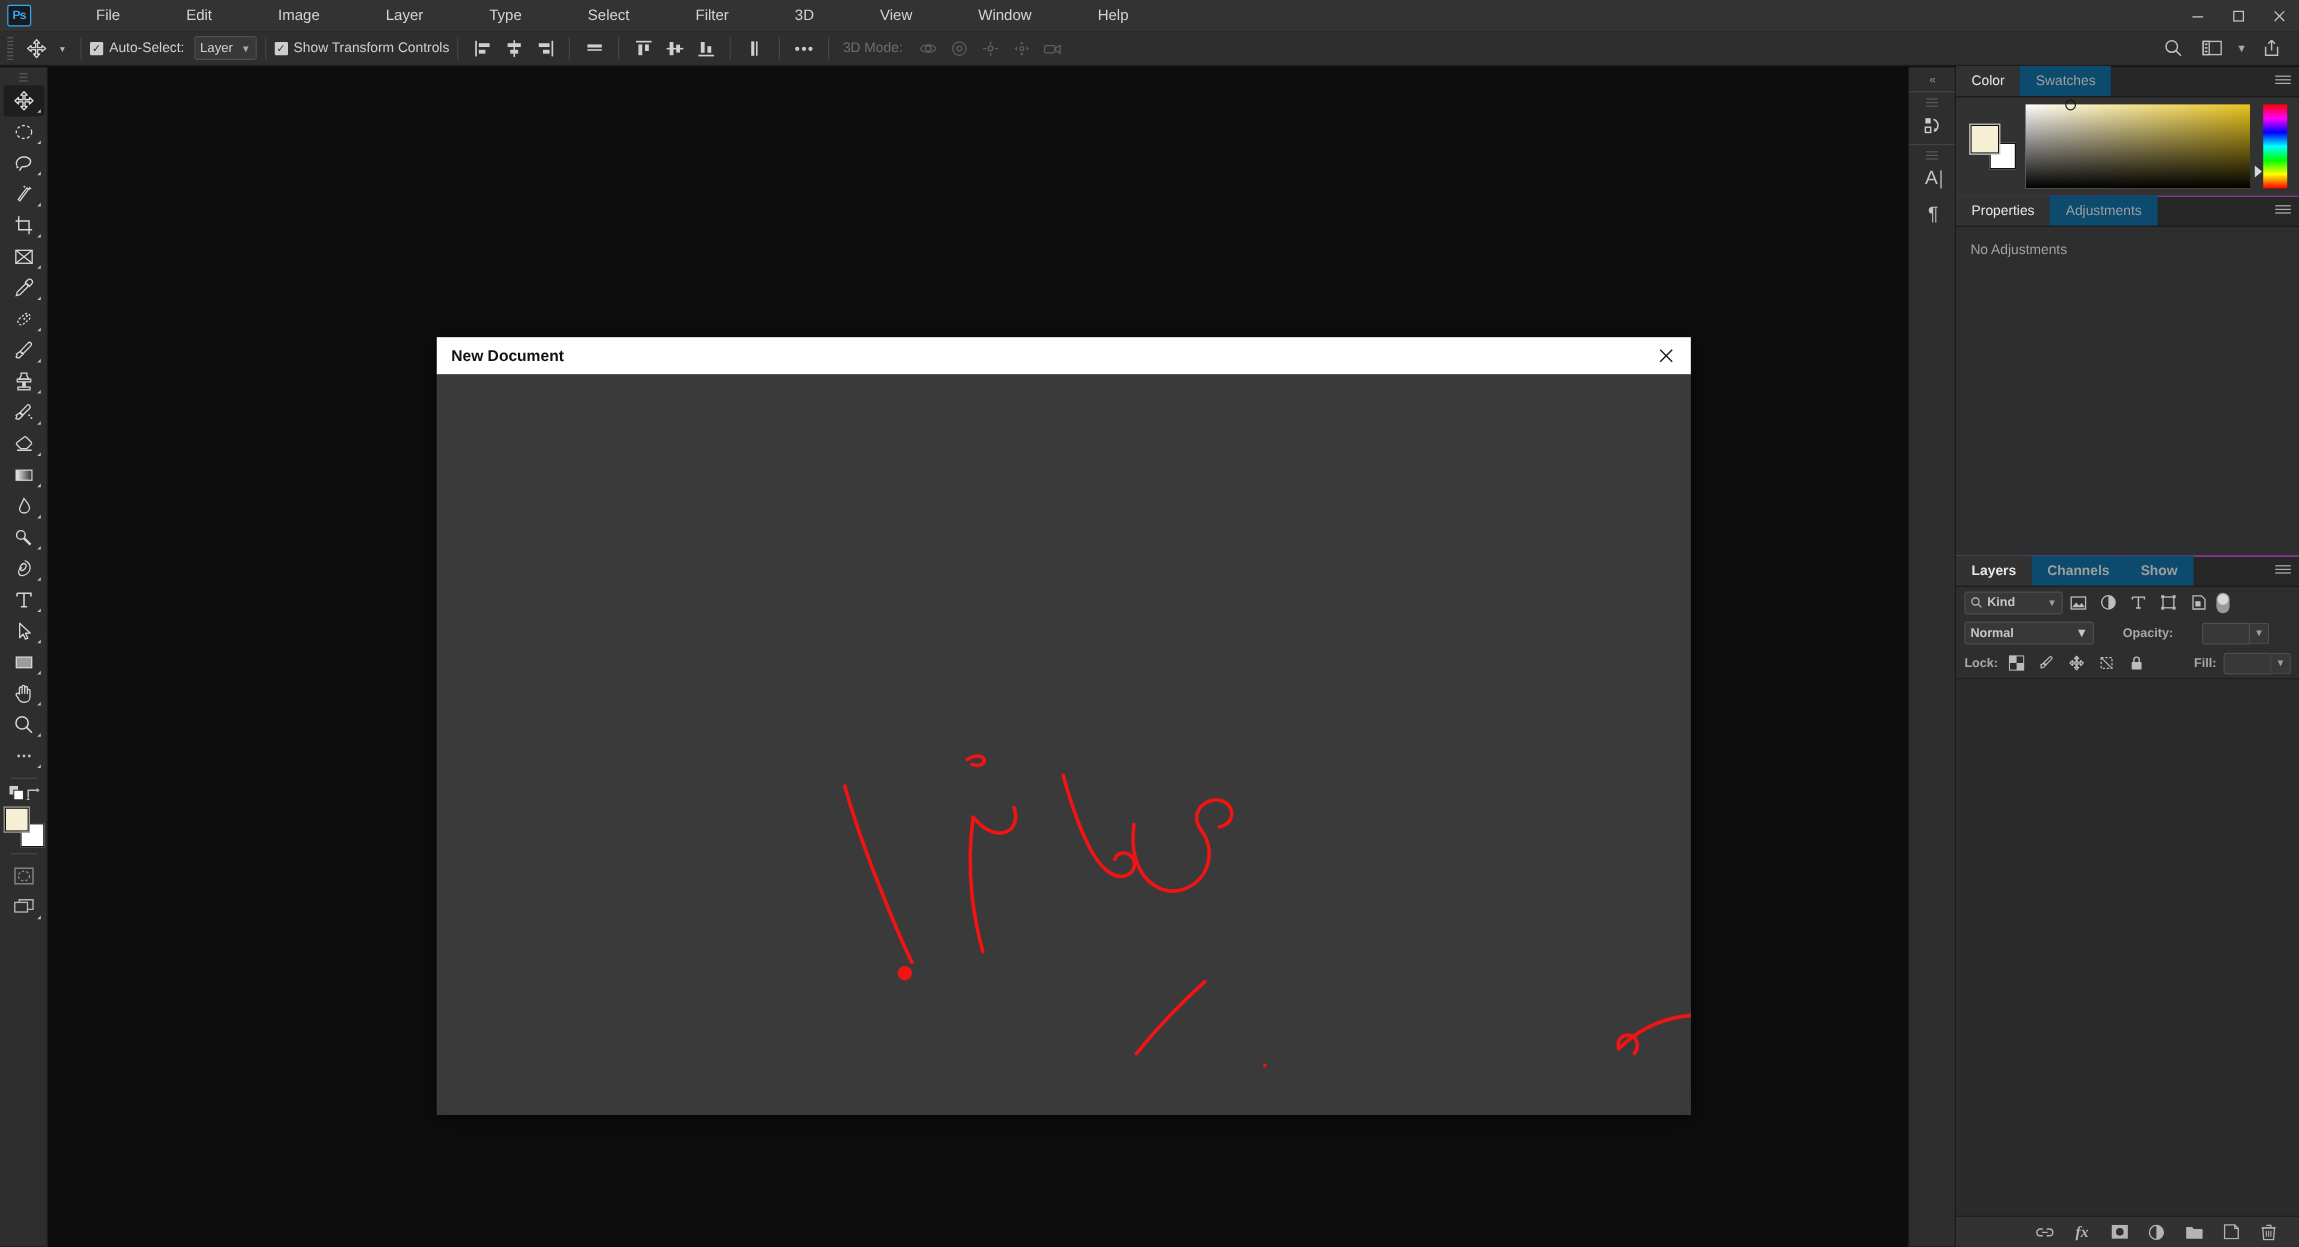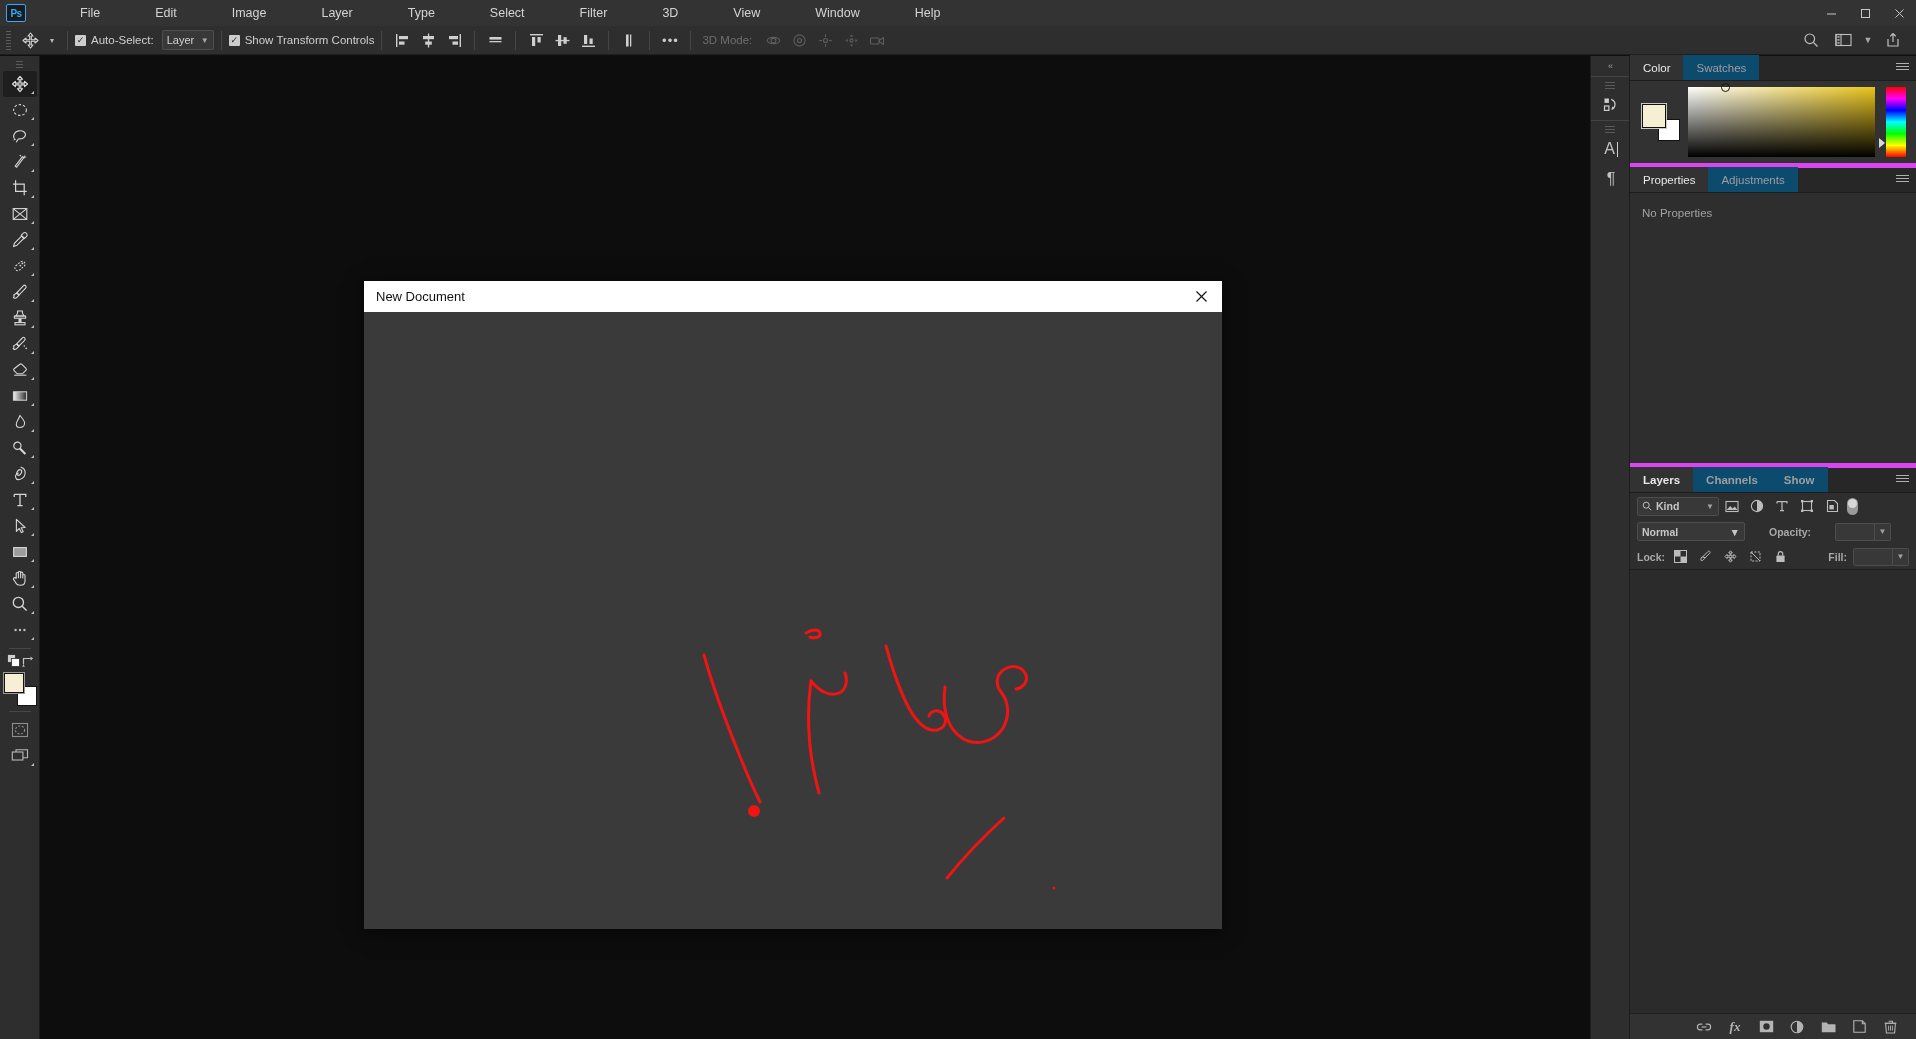--- a/index.html
+++ b/index.html
@@ -91,22 +91,22 @@
            border:1px solid #141414; outline:1px solid #9a9a9a; }
 
   
   .canvas-area {
     position:absolute; left:40px; top:56px; width:1553px; height:983px;
     background:#0d0d0d;
   }
 
   
   .dialog {
-    position:absolute; left:364px; top:281px; width:858px; height:648px;
-    background:#3a3a3a; box-shadow:0 3px 18px rgba(0,0,0,0.6);
+    position:absolute; left:364px; top:281px; width:1045px; height:648px;
+    background:#3a3a3a; box-shadow:0 3px 18px rgba(0,0,0,0.6);font-weight:bold;
   }
   .dlg-title {
     height:31px; background:#ffffff; display:flex; align-items:center;
     padding:0 8px 0 12px; justify-content:space-between;
   }
   .dlg-title span { color:#111111; font-size:13px; }
   .dlg-close {
     width:26px; height:24px; display:flex; align-items:center; justify-content:center;
     color:#1a1a1a; font-size:15px; font-weight:300;
   }
@@ -124,21 +124,21 @@
   .rail-grip { width:14px; height:8px; margin:2px auto 1px; display:flex;
                flex-direction:column; gap:2px; align-items:center; justify-content:center;}
   .rail-grip i { width:10px; height:1px; background:#5a5a5a; display:block; }
   .rail-icon { width:40px; height:30px; display:flex; align-items:center; justify-content:center;
                color:#c2c2c2; font-size:14px; }
 
   .rightcol {
     position:absolute; right:0; top:56px; width:286px; height:983px;
     background:#2e2e2e; display:flex; flex-direction:column;
   }
-  .panel { background:#2e2e2e; border-bottom:5px solid #d946ef; }
+  .panel { background:#2e2e2e; border-bottom:1px solid #d946ef; }
   .ptabs {
     height:25px; display:flex; align-items:flex-end; background:#272727;
     position:relative; border-bottom:1px solid #1c1c1c;
   }
   .ptab {
     height:25px; padding:0 13px; display:flex; align-items:center;
     font-size:11.5px; color:#9e9e9e; background:#0c4a6e;
   }
   .ptab.active { color:#e8e8e8; background:#323232; }
   .pmenu { position:absolute; right:7px; top:7px; width:13px; display:flex;
@@ -718,21 +718,21 @@
     <div class="panel" style="height:300px;">
       <div class="ptabs">
         <div class="ptab active">Properties</div>
         <div class="ptab">Adjustments</div>
         <div class="pmenu">
             <i></i>
             <i></i>
             <i></i>
           </div>
       </div>
-      <div class="prop-empty">No Properties</div>
+      <div class="prop-empty">No Adjustments</div>
     </div>
 
     <div class="panel" style="flex:1;display:flex;flex-direction:column;border-bottom:none;font-weight:bold;">
       <div class="ptabs">
         <div class="ptab active">Layers</div>
         <div class="ptab">Channels</div>
         <div class="ptab">Show</div>
         <div class="pmenu">
             <i></i>
             <i></i>

